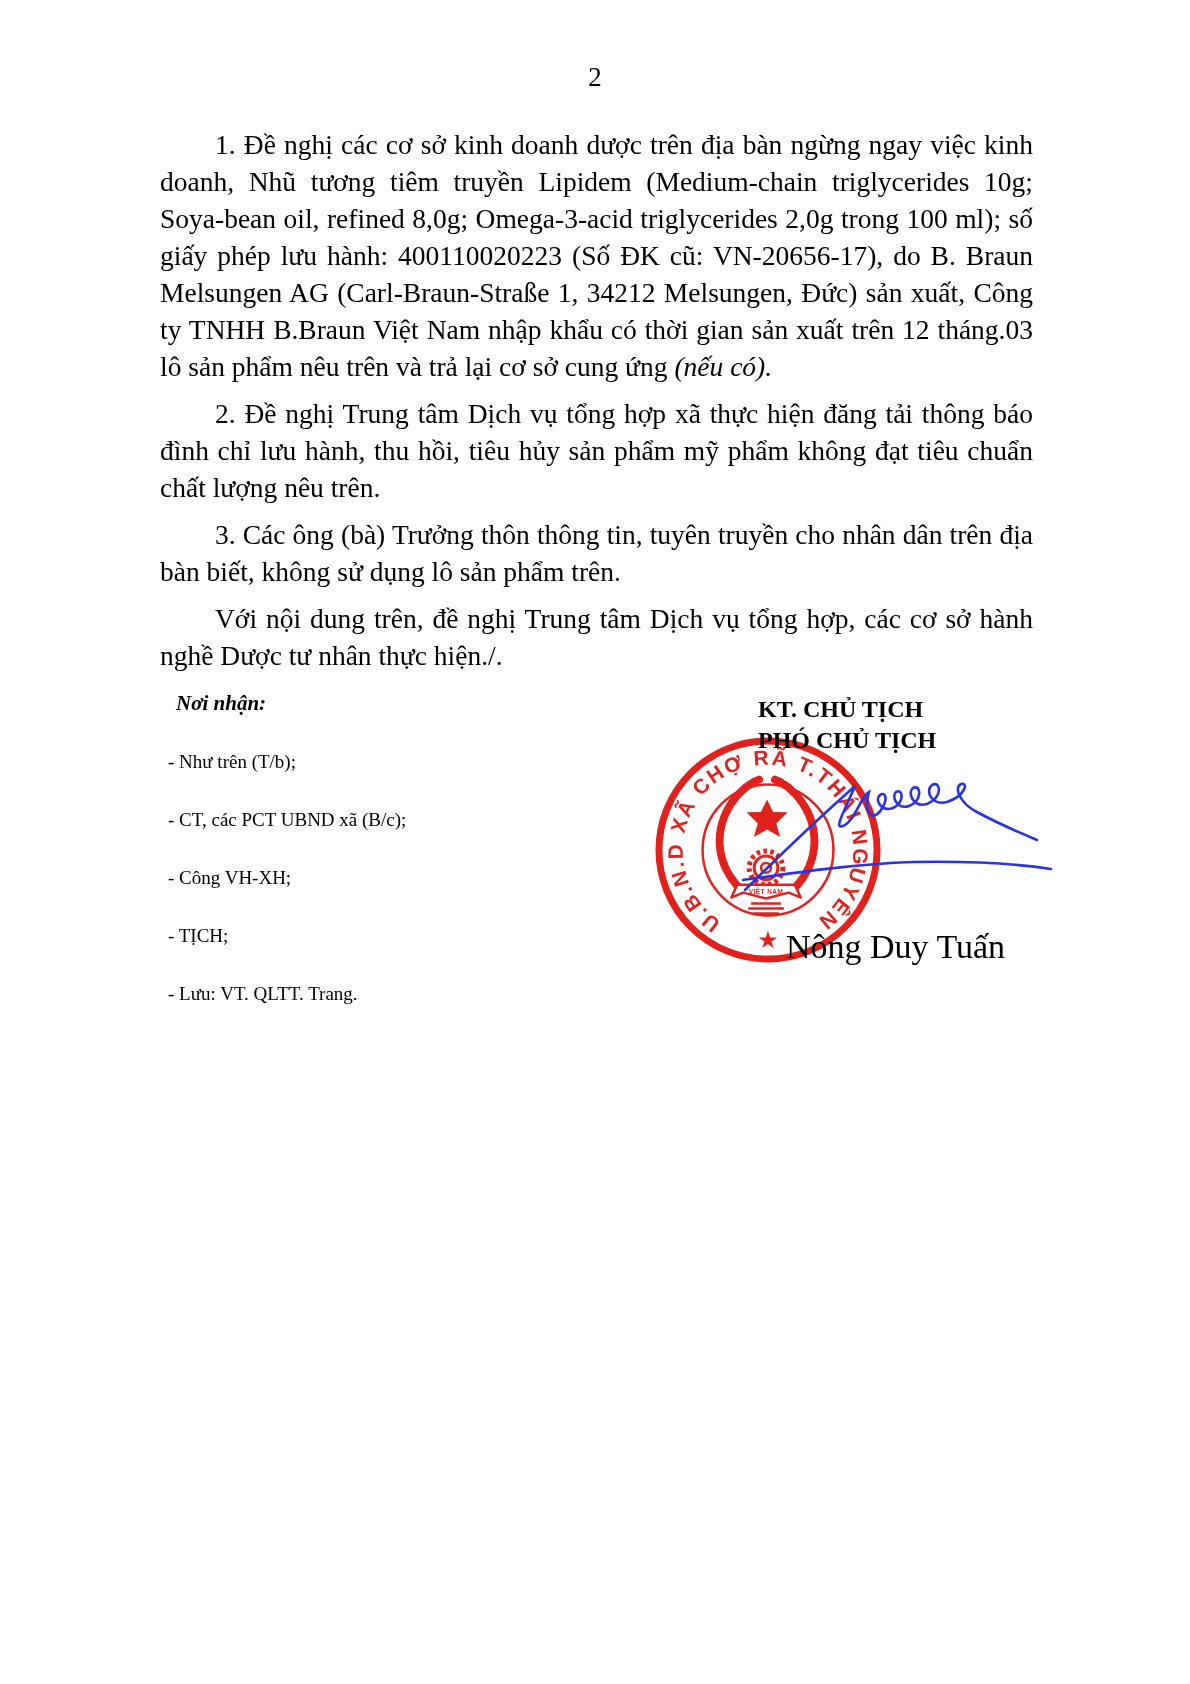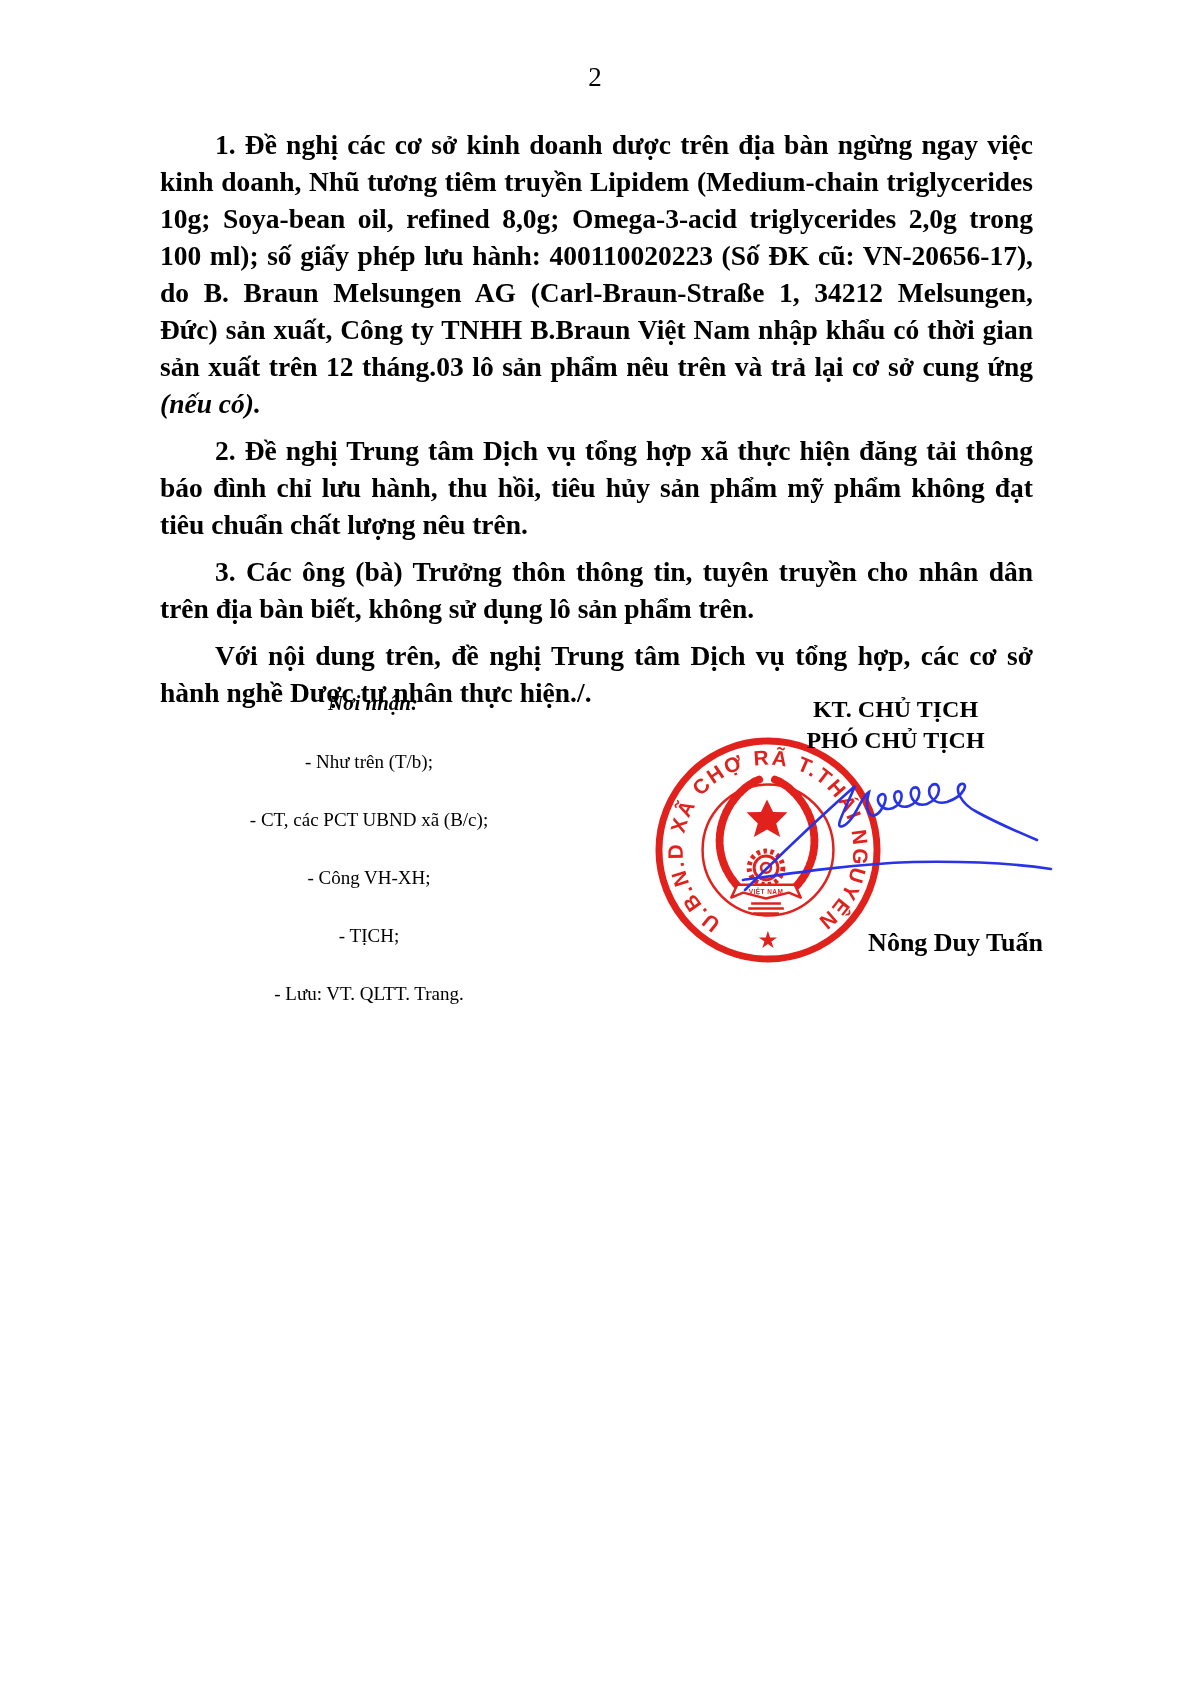--- a/index.html
+++ b/index.html
@@ -12,45 +12,44 @@
     overflow:hidden;
   }
   .page-number{
     position:absolute;top:62px;left:0;right:0;
     text-align:center;font-size:27px;
   }
   .doc-body{
     position:absolute;top:126px;left:160px;width:873px;
     font-size:27.5px;line-height:37px;
     text-align:justify;
-    font-weight:bold;
   }
   .para{margin:0 0 10px 0;text-indent:55px;}
   .it{font-style:italic;}
 
   
   .recipients{
-    position:absolute;left:154px;top:690px;width:430px;
-    font-size:19px;line-height:27px;text-align:center;
+    position:absolute;left:168px;top:690px;width:430px;
+    font-size:19px;line-height:27px;
   }
   .recipients-heading{
     font-weight:bold;font-style:italic;font-size:21px;
     margin:0 0 4px 8px;
   }
   .rcpt-item{white-space:nowrap;margin-top:31px;}
 
   
   .sig-head{
     position:absolute;left:758px;top:694px;width:275px;
-    text-align:center;font-weight:bold;font-size:24px;line-height:31px;
+    text-align:left;font-weight:bold;font-size:24px;line-height:31px;
     z-index:2;
   }
   .sig-name{
     position:absolute;left:748px;top:928px;width:295px;
-    text-align:right;font-weight:bold;font-size:26px;
+    text-align:center;font-weight:normal;font-size:34px;
     z-index:2;
   }
 
   .stamp{
     position:absolute;left:654px;top:736px;width:228px;height:228px;
     z-index:1;opacity:0.96;
   }
   .stamp svg{display:block;width:100%;height:100%;}
   .stamp-ring-label{
     font-family:"Liberation Sans","DejaVu Sans",sans-serif;

